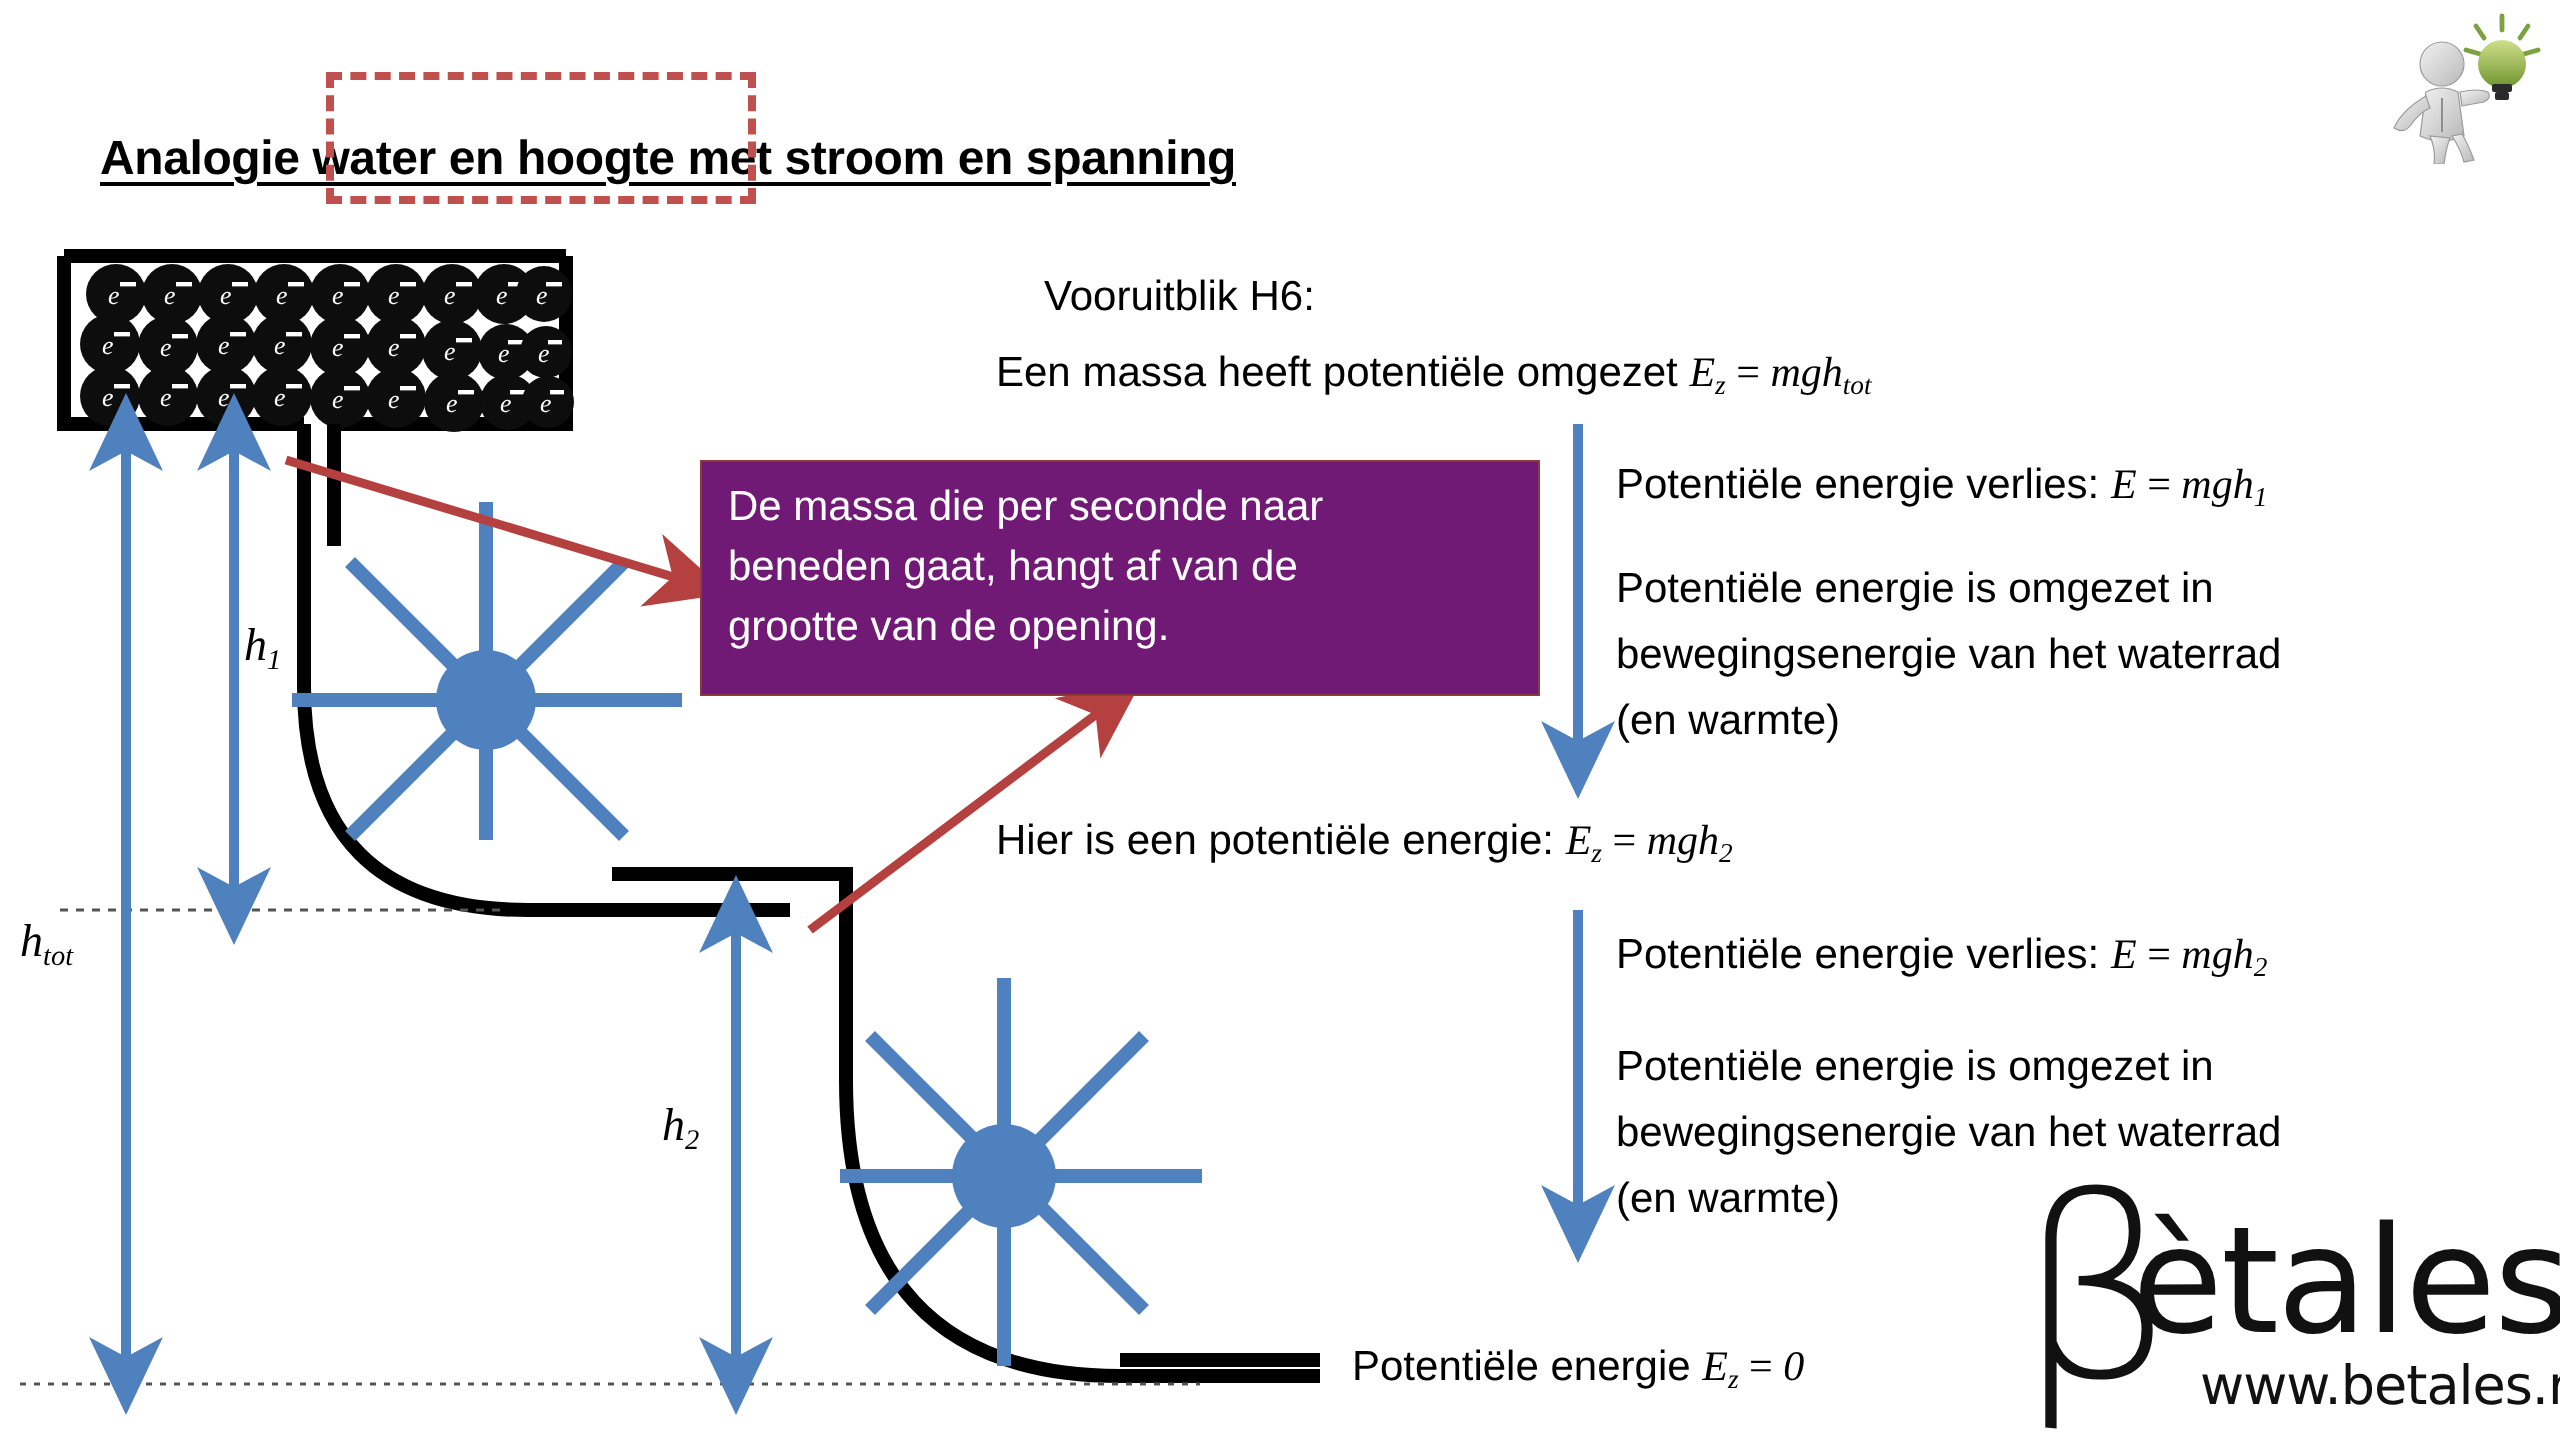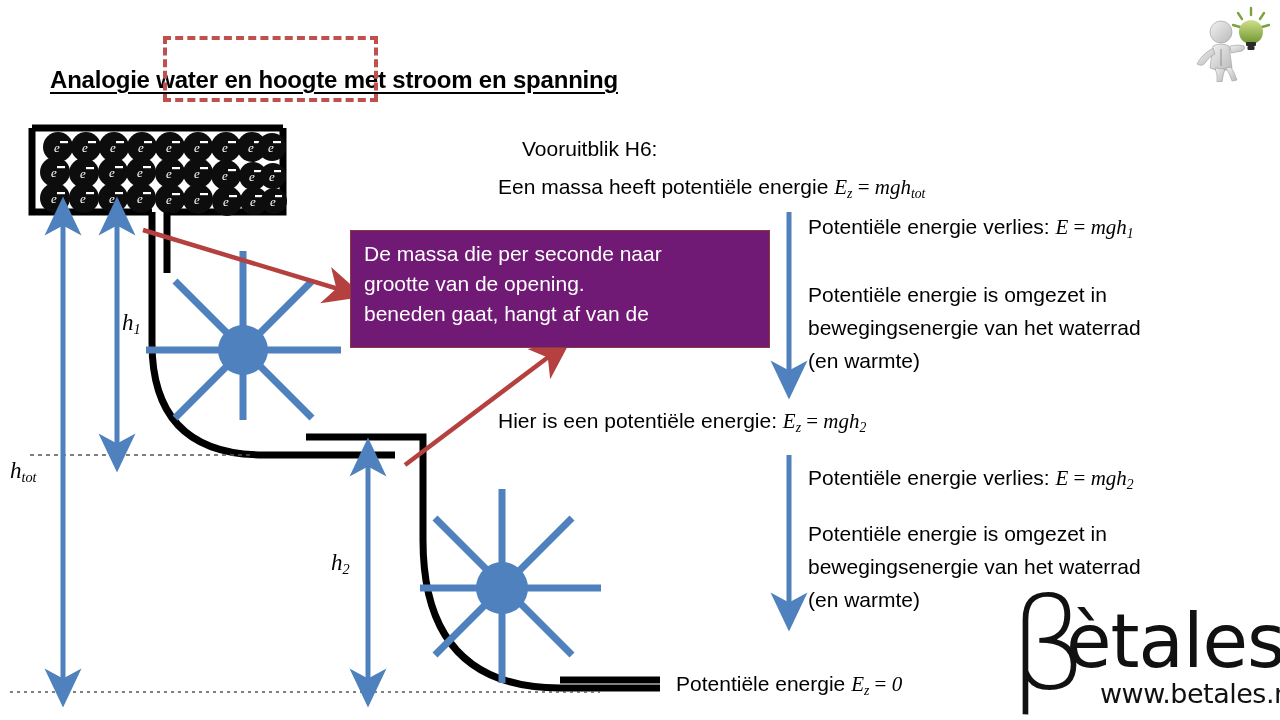--- a/index.html
+++ b/index.html
@@ -403,31 +403,31 @@
   </div>
   <div class="hlab" style="left:10px; top:458px;">
     <span>h</span><sub>tot</sub>
   </div>
   <div class="hlab" style="left:331px; top:550px;">
     <span>h</span><sub>2</sub>
   </div>
 
   <div class="callout">
     <div>De massa die per seconde naar</div>
+    <div>beneden gaat, hangt af van de</div>
     <div>grootte van de opening.</div>
-    <div>beneden gaat, hangt af van de</div>
   </div>
 
   <div class="txt" style="left:510px; top:134px;margin-left:12px;">Vooruitblik H6:</div>
 
   <div class="txt" style="left:498px; top:172px;">
-    <span>Een massa heeft potentiële energie </span><span class="mathi"><span>E</span><sub>z</sub><span class="op"> = </span><span>mgh</span><sub>tot</sub></span>
-  </div>
-
-  <div class="txt" style="left:808px; top:212px;">
+    <span>Een massa heeft potentiële omgezet </span><span class="mathi"><span>E</span><sub>z</sub><span class="op"> = </span><span>mgh</span><sub>tot</sub></span>
+  </div>
+
+  <div class="txt" style="left:808px; top:228px;">
     <span>Potentiële energie verlies: </span><span class="mathi"><span>E</span><span class="op"> = </span><span>mgh</span><sub>1</sub></span>
   </div>
 
   <div class="txt" style="left:808px; top:280px;">Potentiële energie is omgezet in</div>
   <div class="txt" style="left:808px; top:313px;">bewegingsenergie van het waterrad</div>
   <div class="txt" style="left:808px; top:346px;">(en warmte)</div>
 
   <div class="txt" style="left:498px; top:406px;">
     <span>Hier is een potentiële energie: </span><span class="mathi"><span>E</span><sub>z</sub><span class="op"> = </span><span>mgh</span><sub>2</sub></span>
   </div>

